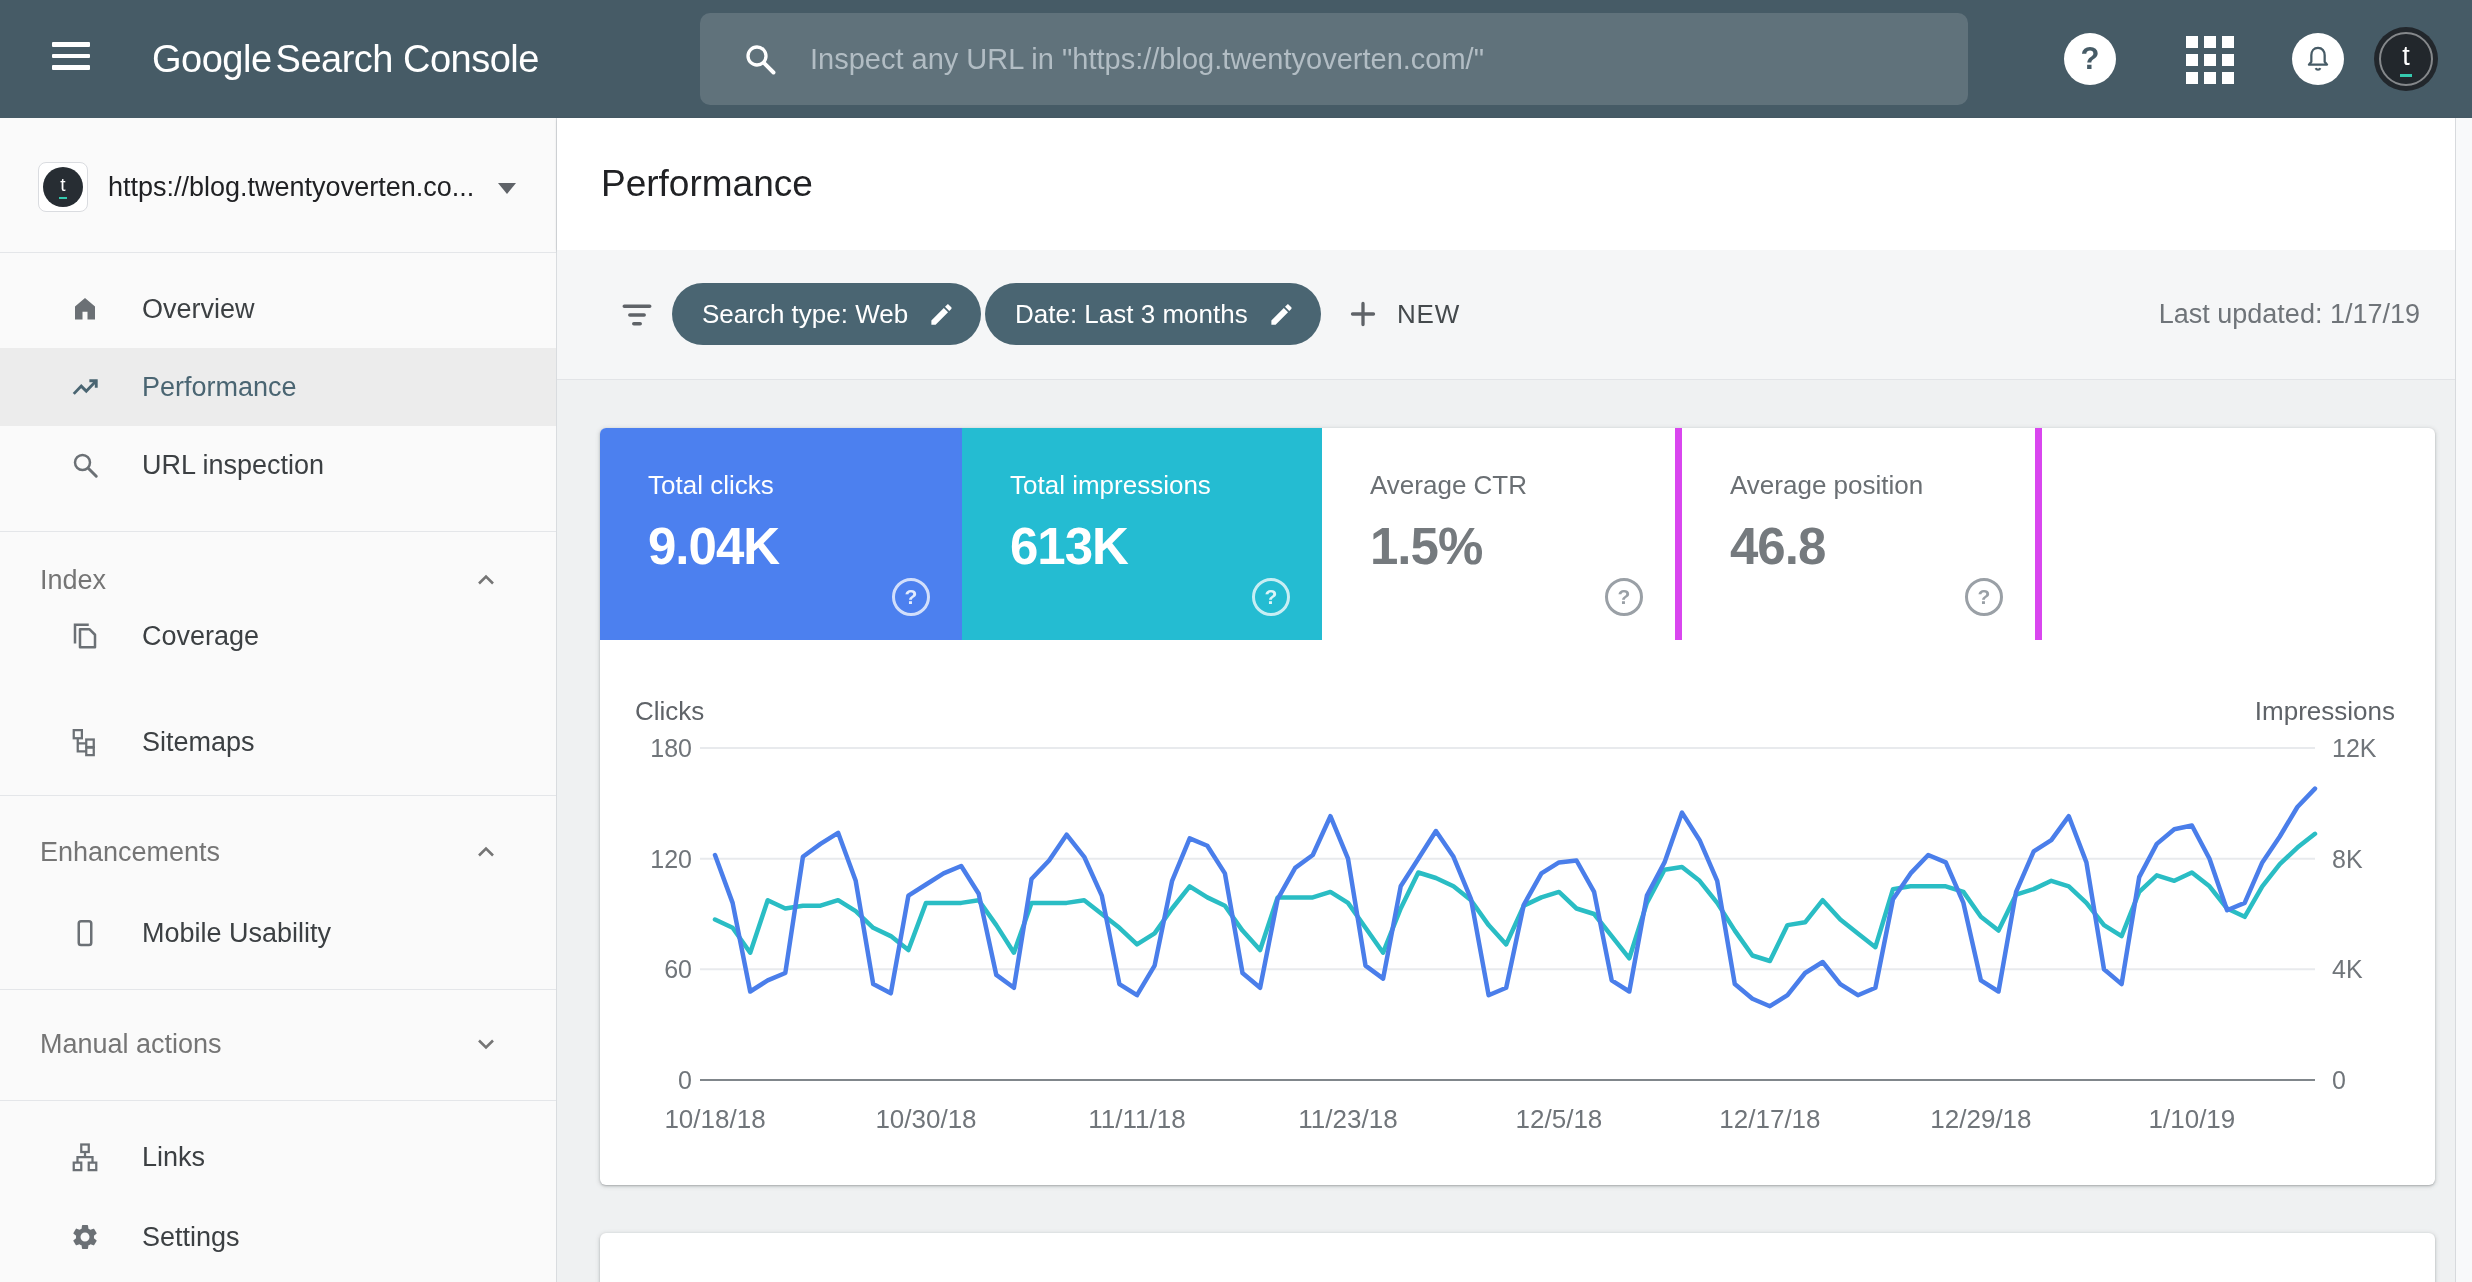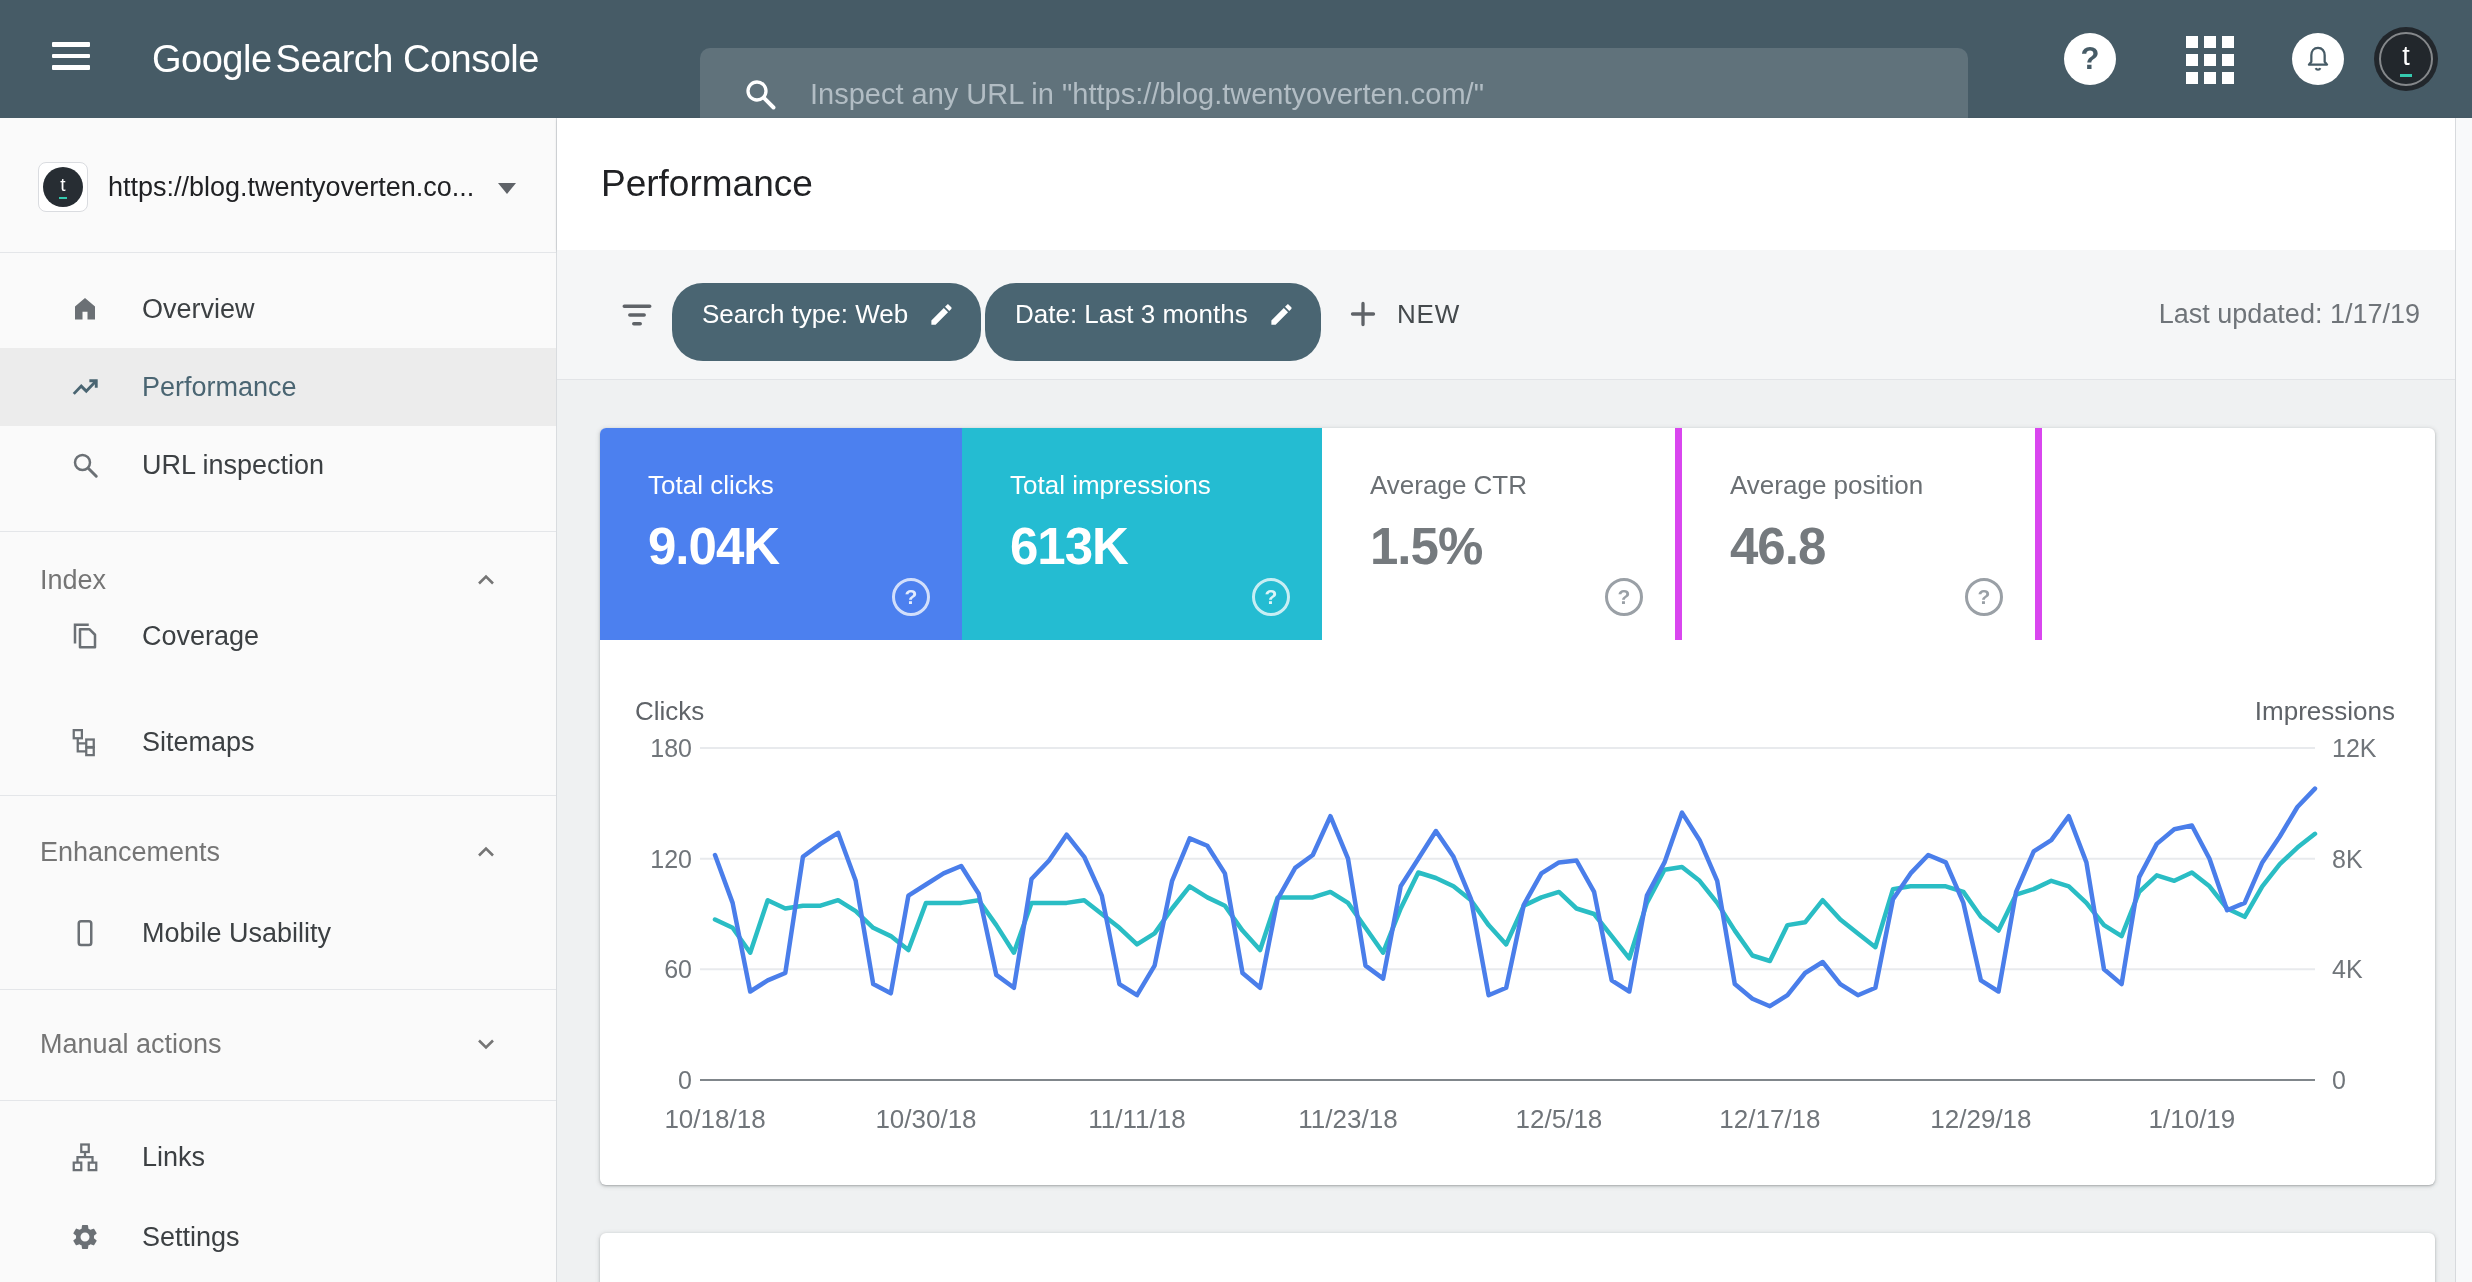--- a/index.html
+++ b/index.html
@@ -7,21 +7,21 @@
          font-family:"Liberation Sans",sans-serif;-webkit-font-smoothing:antialiased;}
   
   .topbar{position:absolute;left:0;top:0;width:100%;height:118px;background:#465b66;}
   .hamburger{position:absolute;left:52px;top:42px;width:38px;height:34px;cursor:pointer;}
   .hamburger i{display:block;width:38px;height:4.5px;background:#fff;border-radius:1px;margin-bottom:7px;}
   .logo{position:absolute;left:152px;top:0;height:118px;display:flex;align-items:center;gap:4px;
         color:#fff;font-size:38px;letter-spacing:-.5px;}
   .logo .g{font-weight:500;}
   .logo .p{font-weight:400;}
   .searchbox{position:absolute;left:700px;top:13px;width:1268px;height:92px;border-radius:10px;
-        background:rgba(255,255,255,.14);display:flex;align-items:center;padding-left:42px;gap:30px;box-sizing:border-box;margin-top:35px;}
+        background:rgba(255,255,255,.14);display:flex;align-items:center;padding-left:42px;gap:30px;box-sizing:border-box;}
   .searchbox input{flex:1;background:transparent;border:none;outline:none;font-size:29px;color:#e8ecee;
         font-family:"Liberation Sans",sans-serif;padding-right:30px;}
   .searchbox input::placeholder{color:#b2bdc4;}
   .tb-circle{position:absolute;top:33px;width:52px;height:52px;border-radius:50%;background:#fff;
         display:flex;align-items:center;justify-content:center;cursor:pointer;}
   .help-btn{left:2064px;font-size:31px;font-weight:700;color:#465b66;}
   .apps-btn{left:2186px;top:36px;width:48px;height:48px;position:absolute;display:grid;
         grid-template-columns:repeat(3,12px);grid-template-rows:repeat(3,12px);gap:6px;cursor:pointer;}
   .apps-btn b{background:#fff;}
   .bell-btn{left:2292px;}
@@ -50,21 +50,21 @@
   .sec-head{display:flex;align-items:center;padding-left:40px;font-size:27px;color:#757575;cursor:pointer;}
   .sec-chev{position:absolute;right:56px;}
   
   .head-band{position:absolute;left:557px;top:118px;right:0;height:132px;background:#fff;
         box-shadow:0 1px 3px rgba(0,0,0,.14);}
   .page-title{position:absolute;left:44px;top:0;line-height:132px;font-size:37px;color:#202124;}
   .filter-band{position:absolute;left:557px;top:250px;right:0;height:129px;background:#f5f6f7;
         border-bottom:1px solid #e2e4e7;}
   .filter-icon{position:absolute;left:61px;top:46px;cursor:pointer;}
   .chip{position:absolute;top:33px;height:62px;border-radius:31px;background:#4a6572;color:#fff;
-        display:inline-flex;align-items:center;gap:20px;padding:0 26px 16px 30px;font-size:26px;cursor:pointer;}
+        display:inline-flex;align-items:center;gap:20px;padding:0 26px 0 30px;font-size:26px;cursor:pointer;}
   .chip1{left:115px;} .chip2{left:428px;}
   .new-btn{position:absolute;left:788px;top:33px;height:62px;display:flex;align-items:center;gap:16px;
         font-size:26px;font-weight:500;letter-spacing:.8px;color:#454a4d;cursor:pointer;}
   .updated{position:absolute;right:52px;top:0;line-height:129px;font-size:27px;color:#6f7479;}
   
   .card{position:absolute;left:600px;top:428px;width:1835px;height:757px;background:#fff;border-radius:6px;
         box-shadow:0 1px 2px rgba(60,64,67,.3),0 1px 4px 1px rgba(60,64,67,.15);}
   .tiles{position:absolute;left:0;top:0;right:0;height:212px;display:flex;}
   .tile{position:relative;box-sizing:border-box;padding:42px 0 0 48px;cursor:pointer;}
   .tile .lbl{font-size:26px;}

